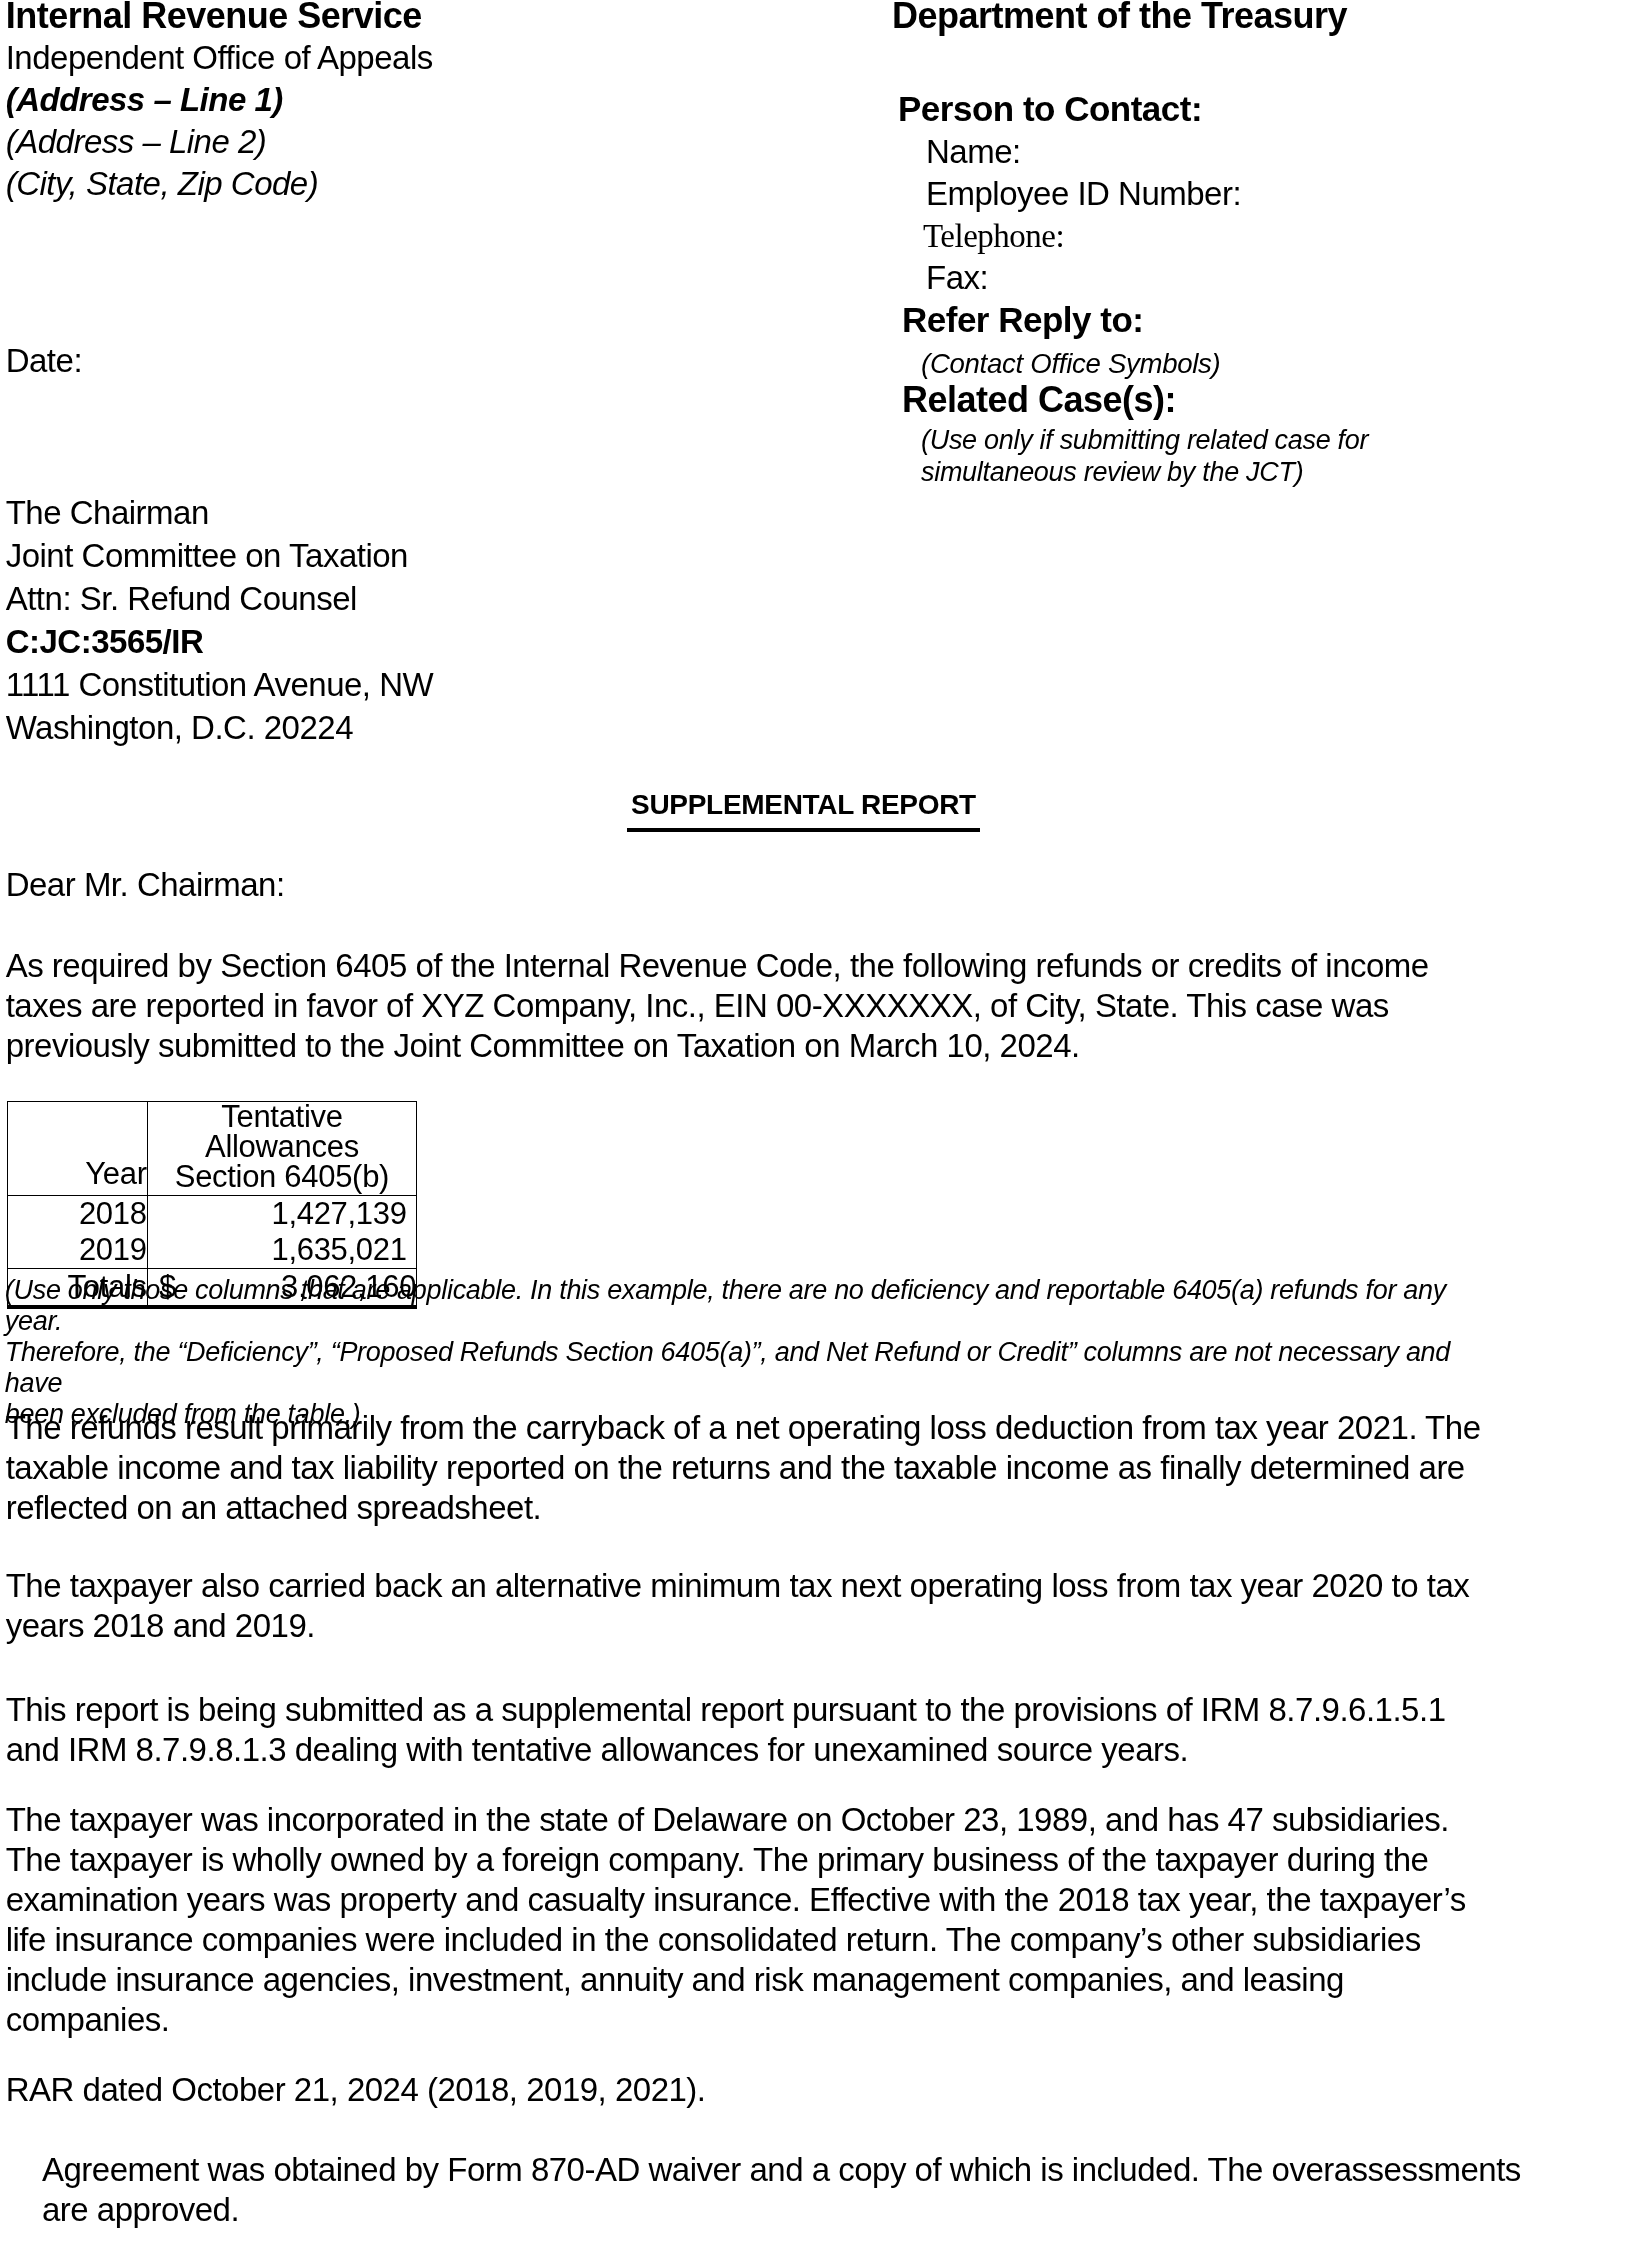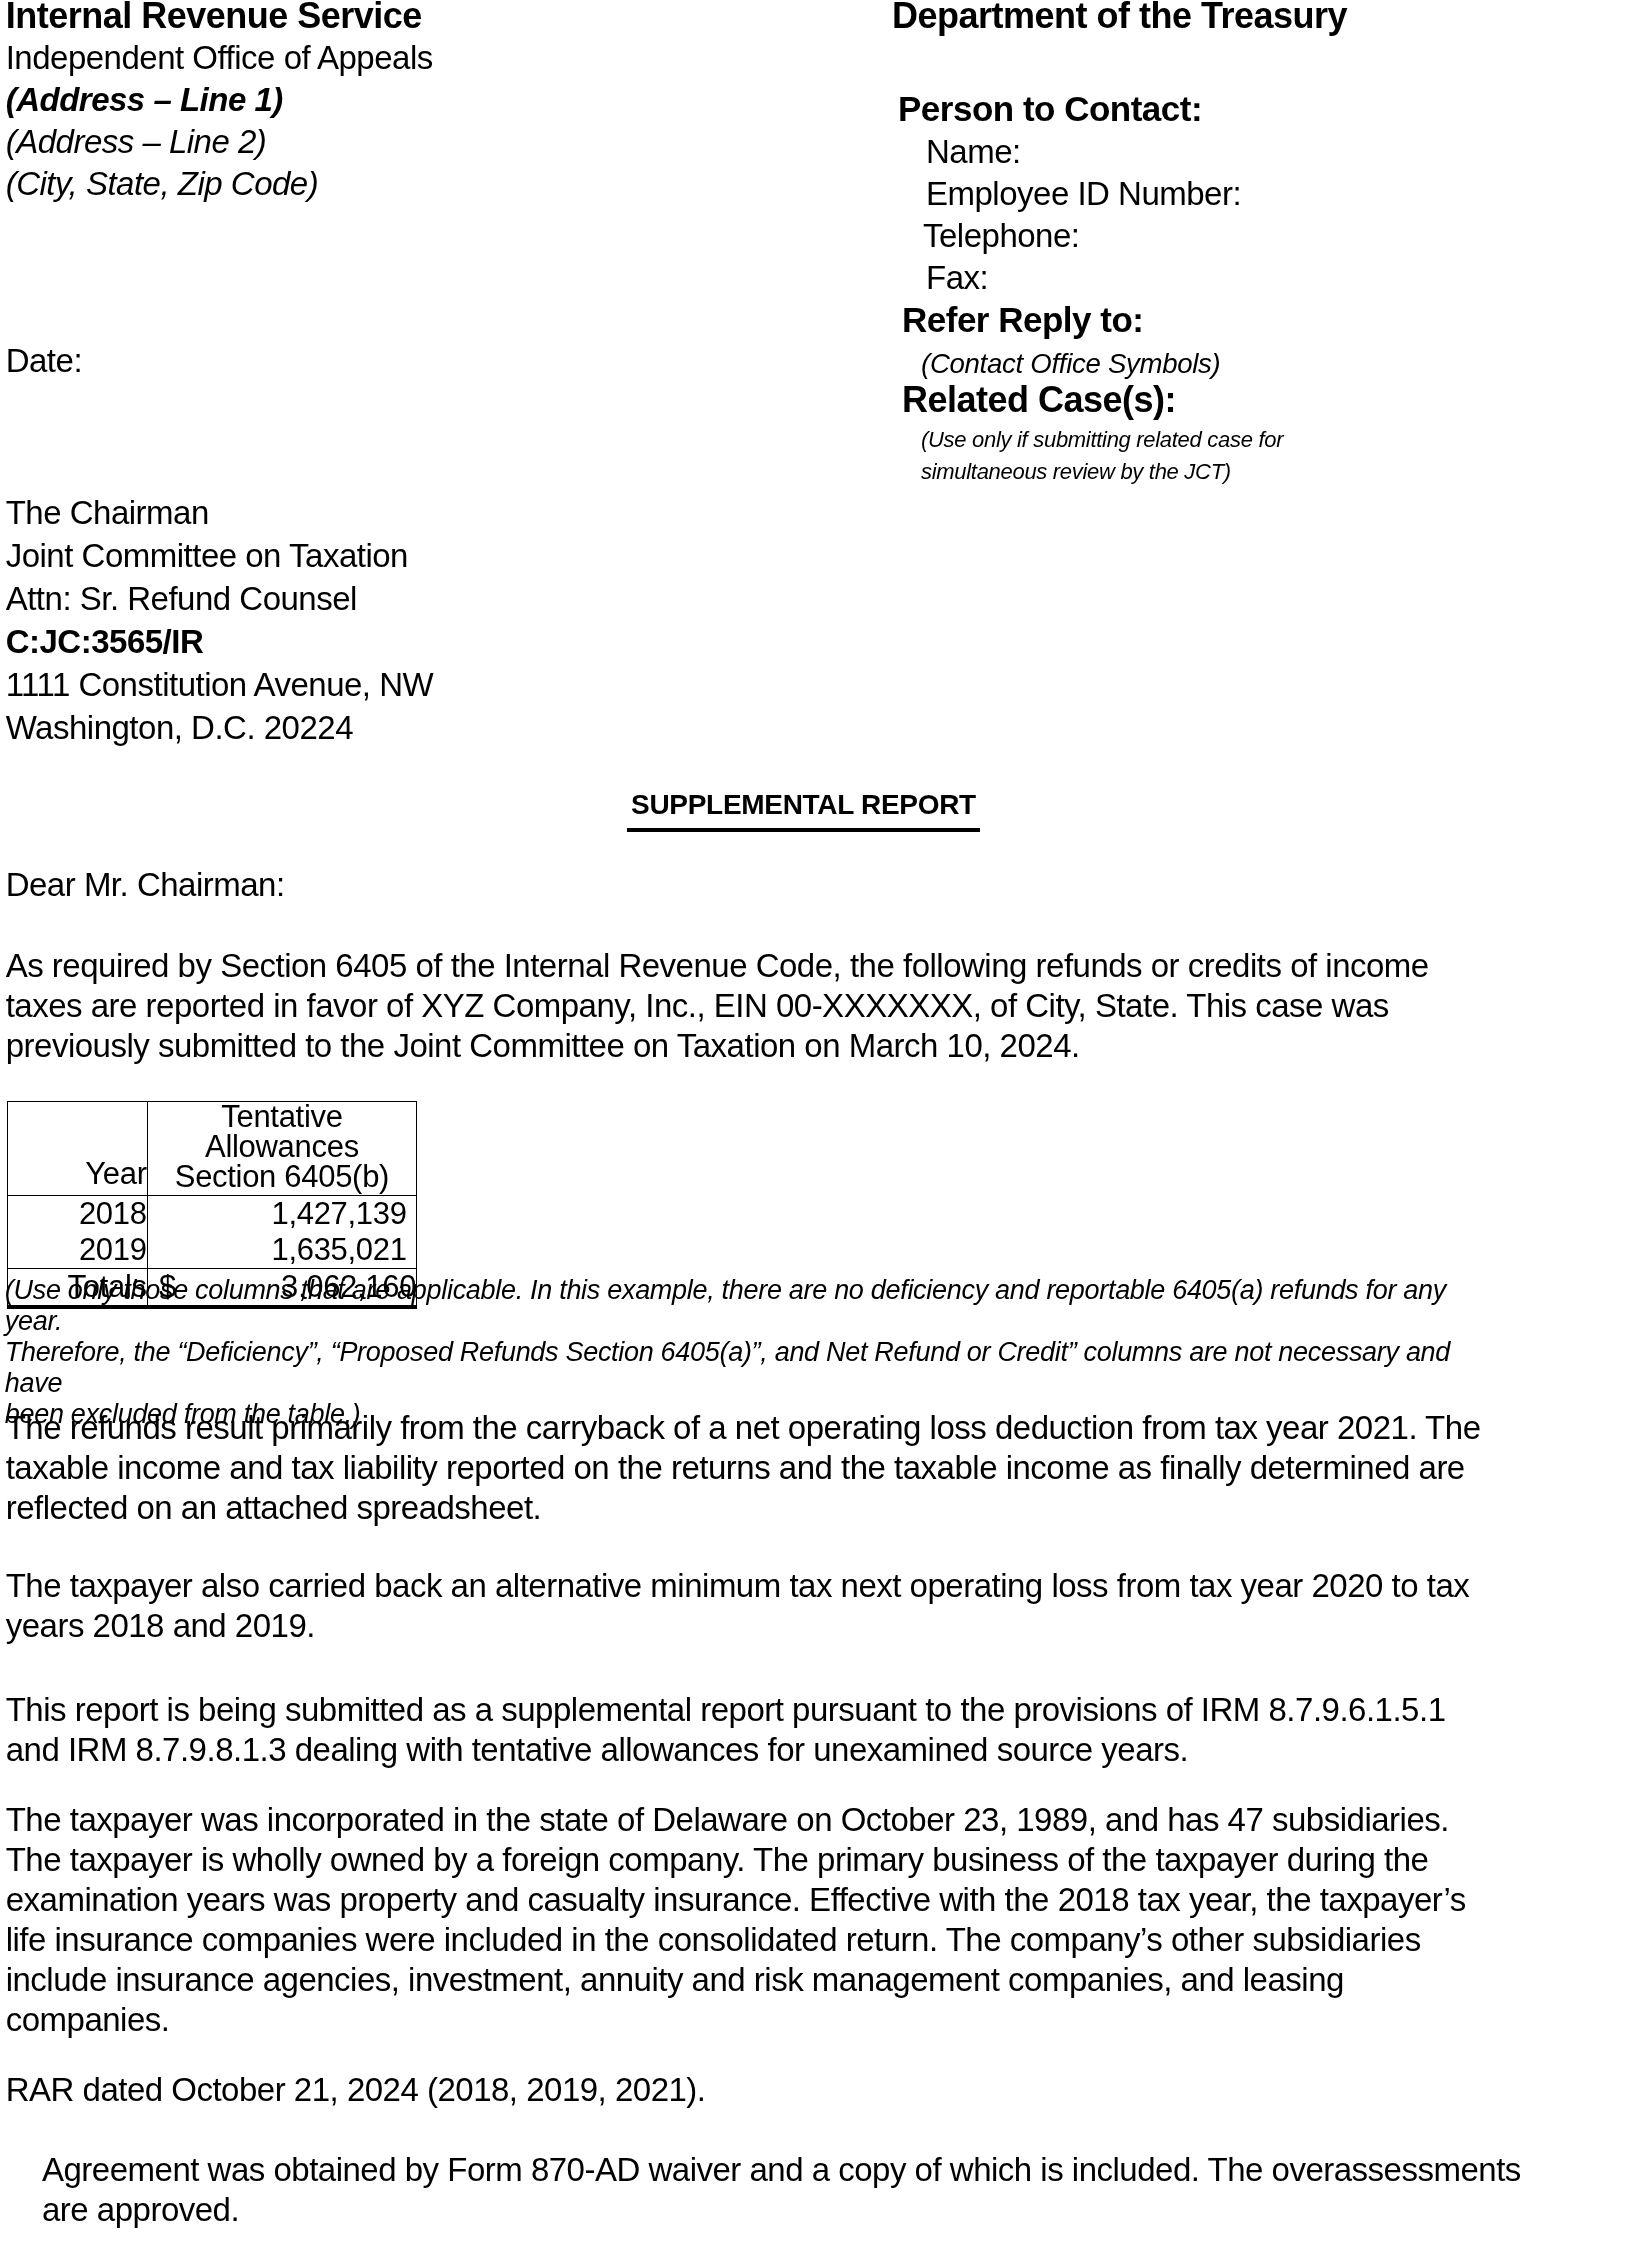--- a/index.html
+++ b/index.html
@@ -44,26 +44,26 @@
   <div class="abs big" style="top:-4.8px; left:5.7px;">Internal Revenue Service</div>
   <div class="abs txt" style="top:37px; left:5.7px;">Independent Office of Appeals</div>
   <div class="abs txt i" style="top:79px; left:5.7px;font-weight:bold;">(Address – Line 1)</div>
   <div class="abs txt i" style="top:121px; left:5.7px;">(Address – Line 2)</div>
   <div class="abs txt i" style="top:163px; left:5.7px;">(City, State, Zip Code)</div>
 
   <div class="abs big" style="top:-4.8px; left:892px;">Department of the Treasury</div>
   <div class="abs lbl" style="top:88px; left:898px;">Person to Contact:</div>
   <div class="abs txt" style="top:131px; left:926px;">Name:</div>
   <div class="abs txt" style="top:173px; left:926px;">Employee ID Number:</div>
-  <div class="abs txt" style="top:215px; left:923px;">Telephone:</div>
+  <div class="abs txt" style="top:215px; left:923px;font-family:Liberation Serif, serif;">Telephone:</div>
   <div class="abs txt" style="top:257px; left:926px;">Fax:</div>
   <div class="abs lbl" style="top:299px; left:902px;">Refer Reply to:</div>
   <div class="abs note-sm" style="top:348px; left:921px;">(Contact Office Symbols)</div>
   <div class="abs lbl" style="top:379px; left:902px; font-size:36px;">Related Case(s):</div>
-  <div class="abs note-sm" style="top:424px; left:921px; font-size:22px;">(Use only if submitting related case for
+  <div class="abs note-sm" style="top:424px; left:921px; font-size:27px;">(Use only if submitting related case for
 simultaneous review by the JCT)</div>
 
   <div class="abs txt" style="top:340px; left:5.7px;">Date:</div>
 
   <div class="abs" style="top:491px; left:5.7px;">
     <div class="txt" style="line-height:43px;">The Chairman</div>
     <div class="txt" style="line-height:43px;">Joint Committee on Taxation</div>
     <div class="txt" style="line-height:43px;">Attn: Sr. Refund Counsel</div>
     <div class="txt" style="line-height:43px;font-weight:bold;">C:JC:3565/IR</div>
     <div class="txt" style="line-height:43px;">1111 Constitution Avenue, NW</div>

